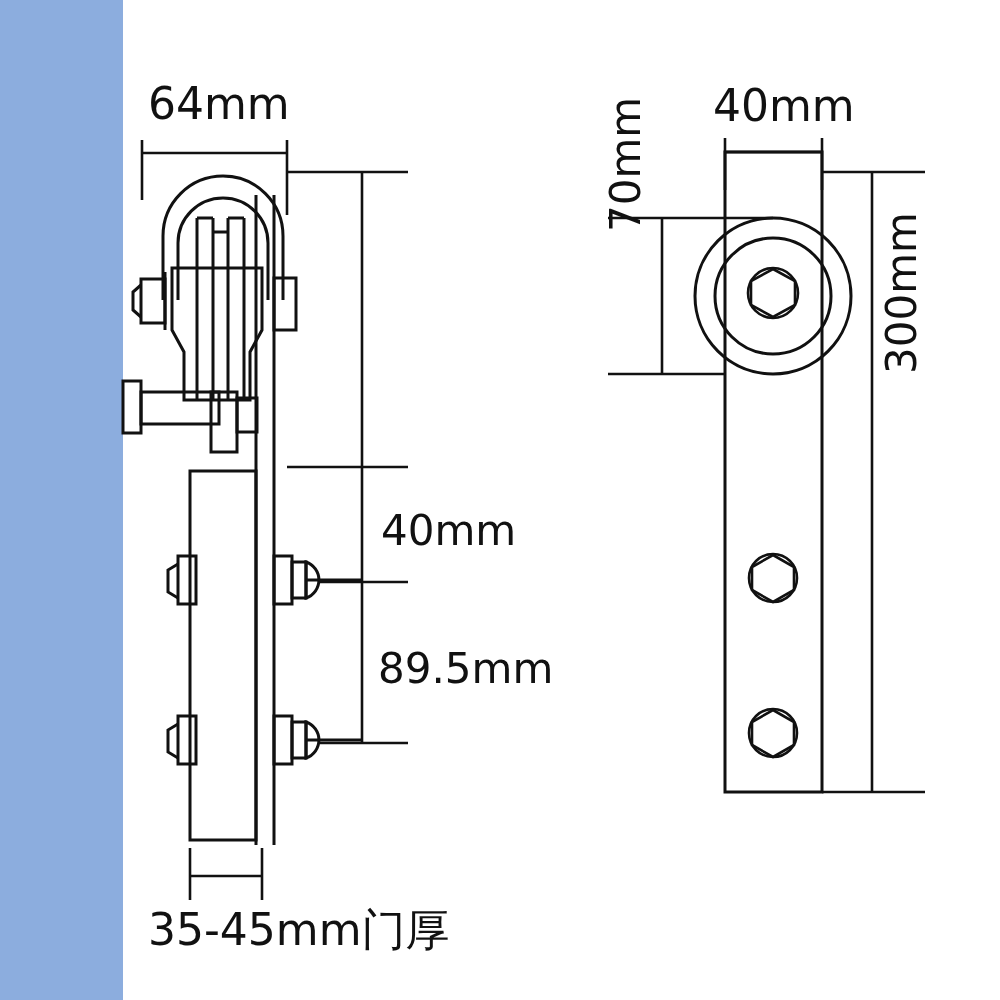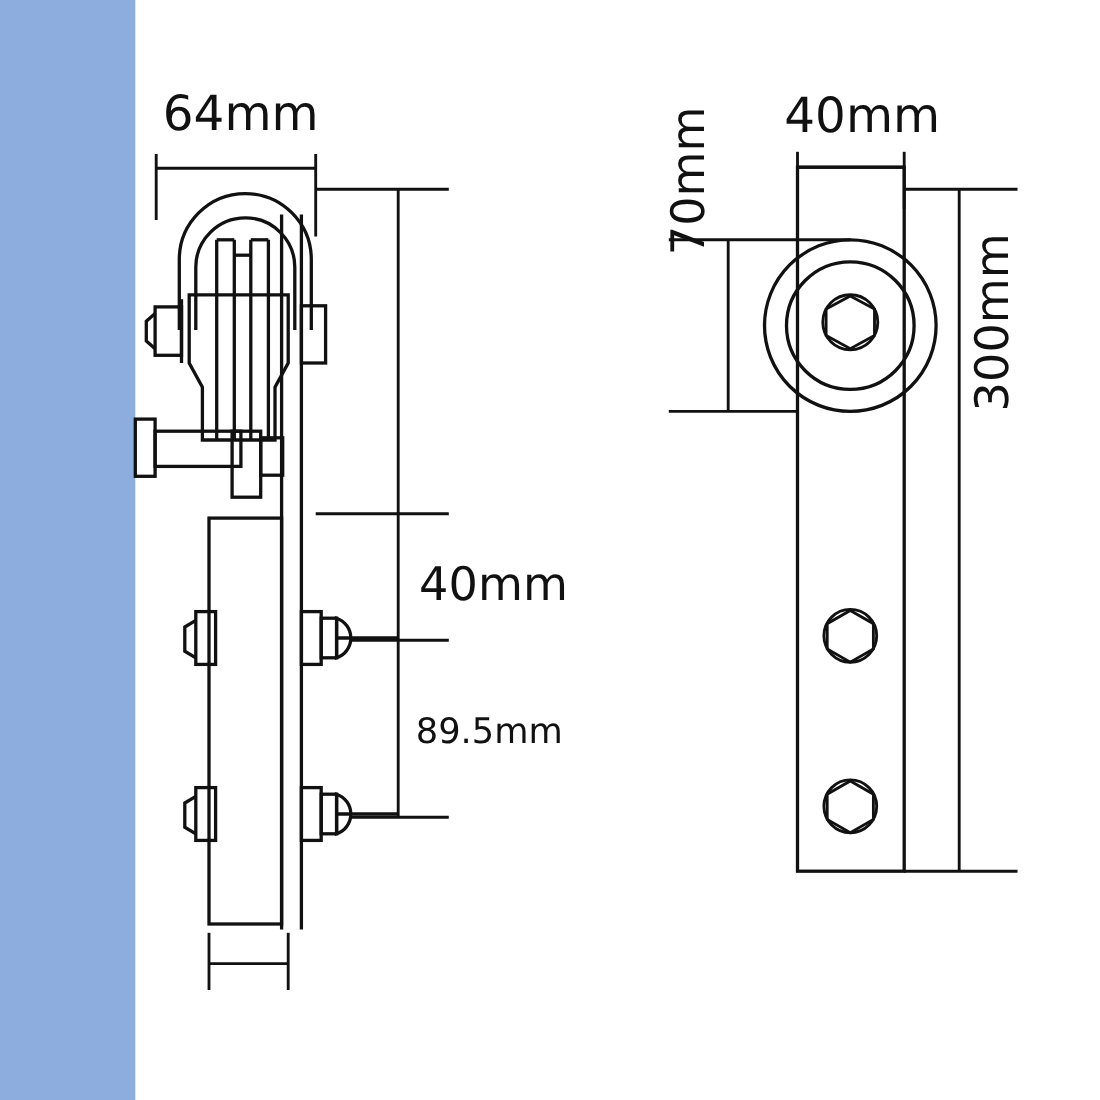--- a/index.html
+++ b/index.html
@@ -7,21 +7,21 @@
        font-family:"DejaVu Sans","Liberation Sans",sans-serif;}
   #stage{position:relative;width:1000px;height:800px;background:#ffffff;}
   #wall{position:absolute;left:0;top:0;width:123px;height:1000px;}
   svg.draw{position:absolute;left:0;top:0;width:1000px;height:1000px;}
   .dimtext{position:absolute;white-space:nowrap;color:#111111;
            font-family:"DejaVu Sans","Liberation Sans",sans-serif;
            font-weight:400;line-height:1;}
   .t64{left:148px;top:82px;font-size:44px;}
   .t130{left:381px;top:294px;font-size:42px;}
   .t40L{left:381px;top:510px;font-size:42px;}
-  .t895{left:378px;top:648px;font-size:32px;}
+  .t895{left:378px;top:648px;font-size:42px;}
   .tdoor{left:148px;top:908px;font-size:44px;}
   .t40R{left:713px;top:84px;font-size:44px;}
   .t70{left:605px;top:232px;font-size:42px;
        transform:rotate(-90deg);transform-origin:left top;}
   .t300{left:881px;top:374px;font-size:42px;
         transform:rotate(-90deg);transform-origin:left top;}
 </style>
 </head>
 <body>
 
@@ -160,17 +160,18 @@
         <line x1="822" y1="172" x2="925" y2="172"></line>
         <line x1="822" y1="792" x2="925" y2="792"></line>
       </g>
 
     </g>
   </svg>
 
   <div class="dimtext t64">64mm</div>
   <div class="dimtext t40L">40mm</div>
   <div class="dimtext t895">89.5mm</div>
+  <div class="dimtext tdoor">35-45mm门厚</div>
   <div class="dimtext t40R">40mm</div>
   <div class="dimtext t70">70mm</div>
   <div class="dimtext t300">300mm</div>
 
 </div>
 
 </body></html>

